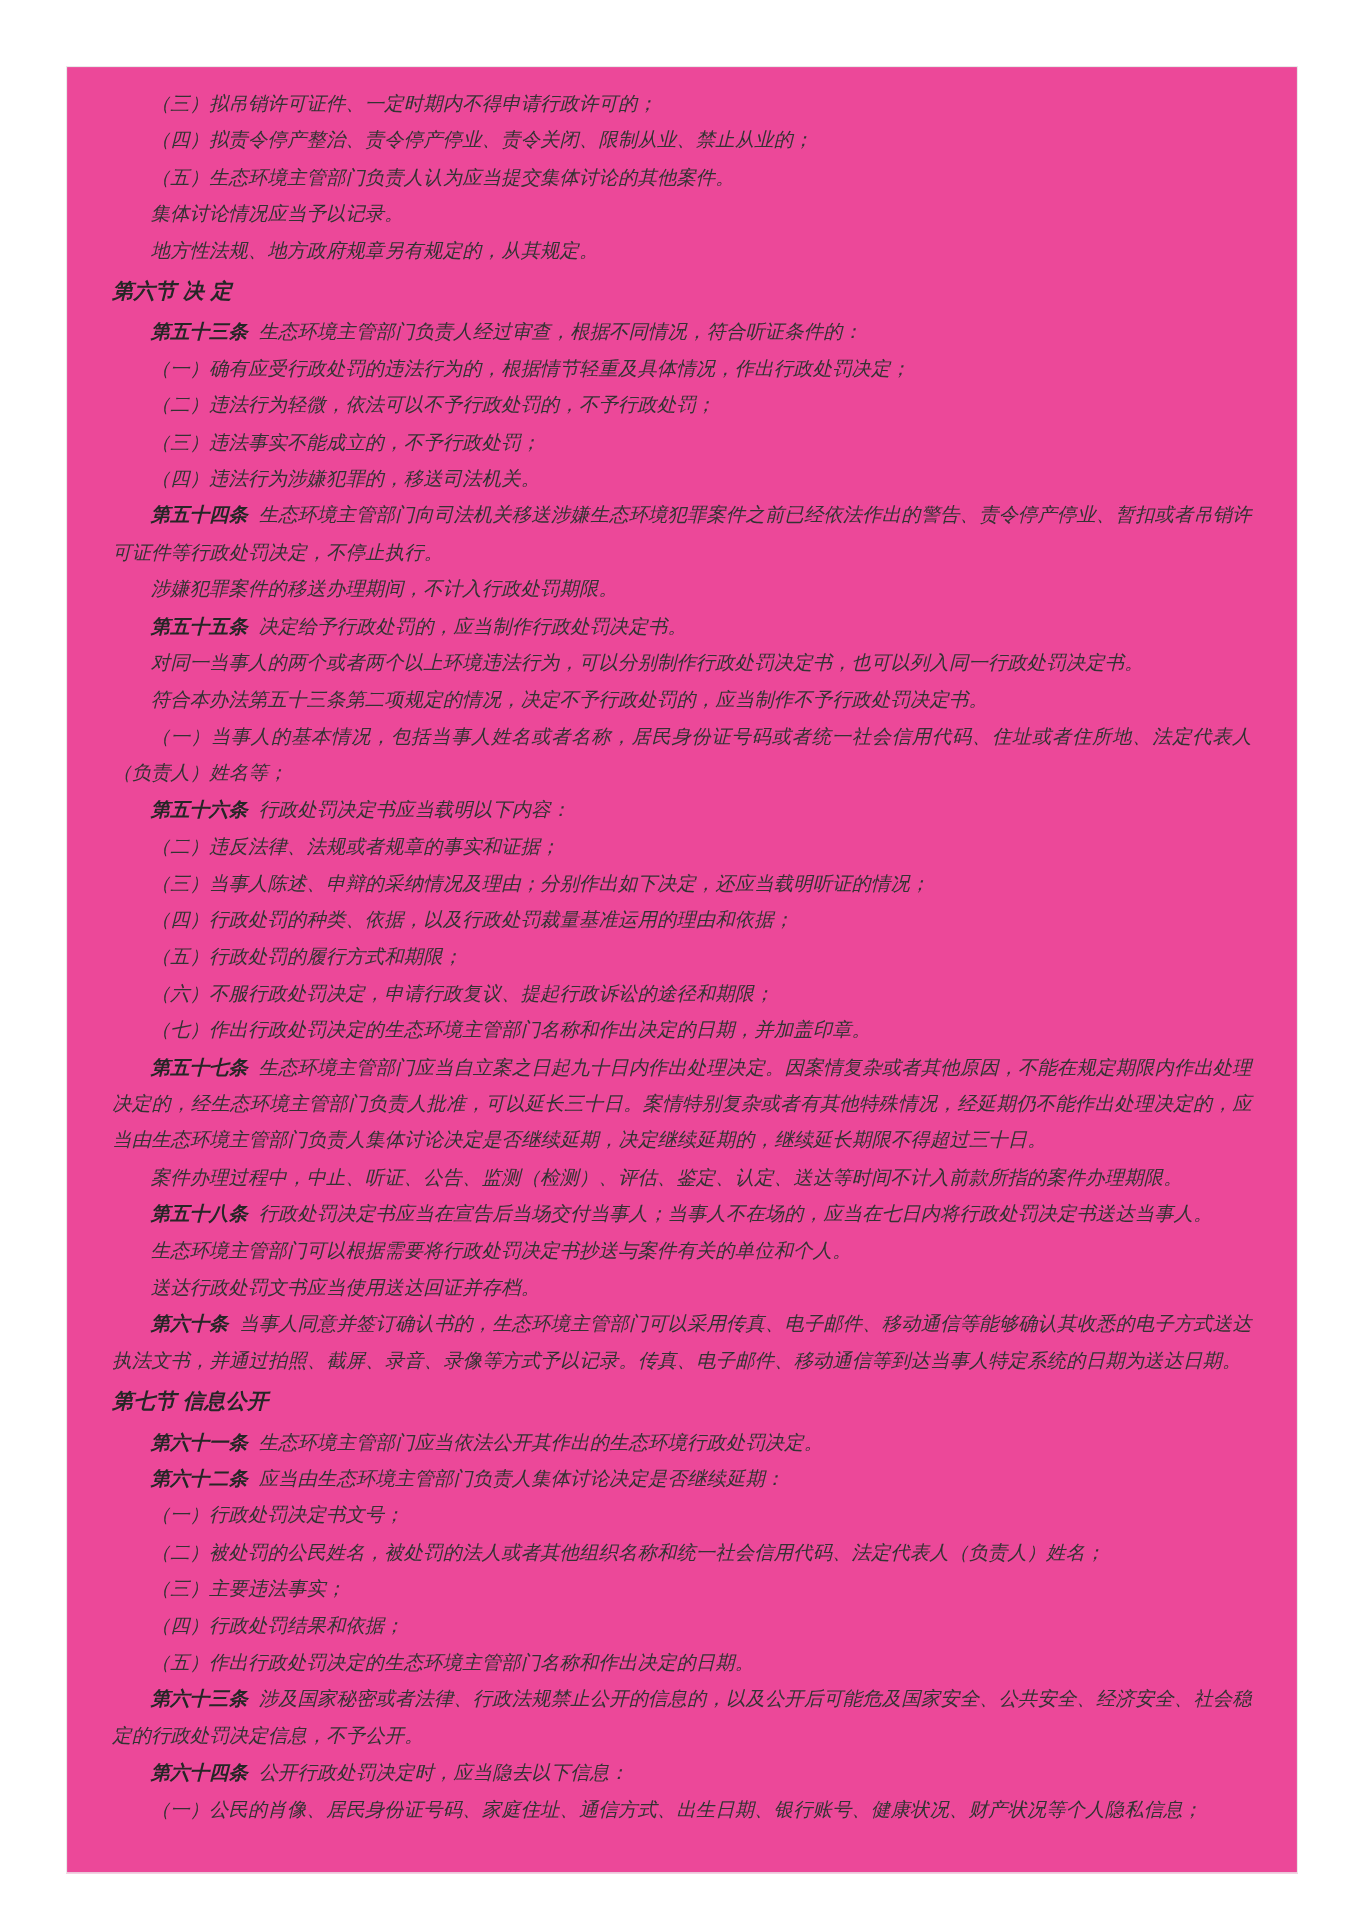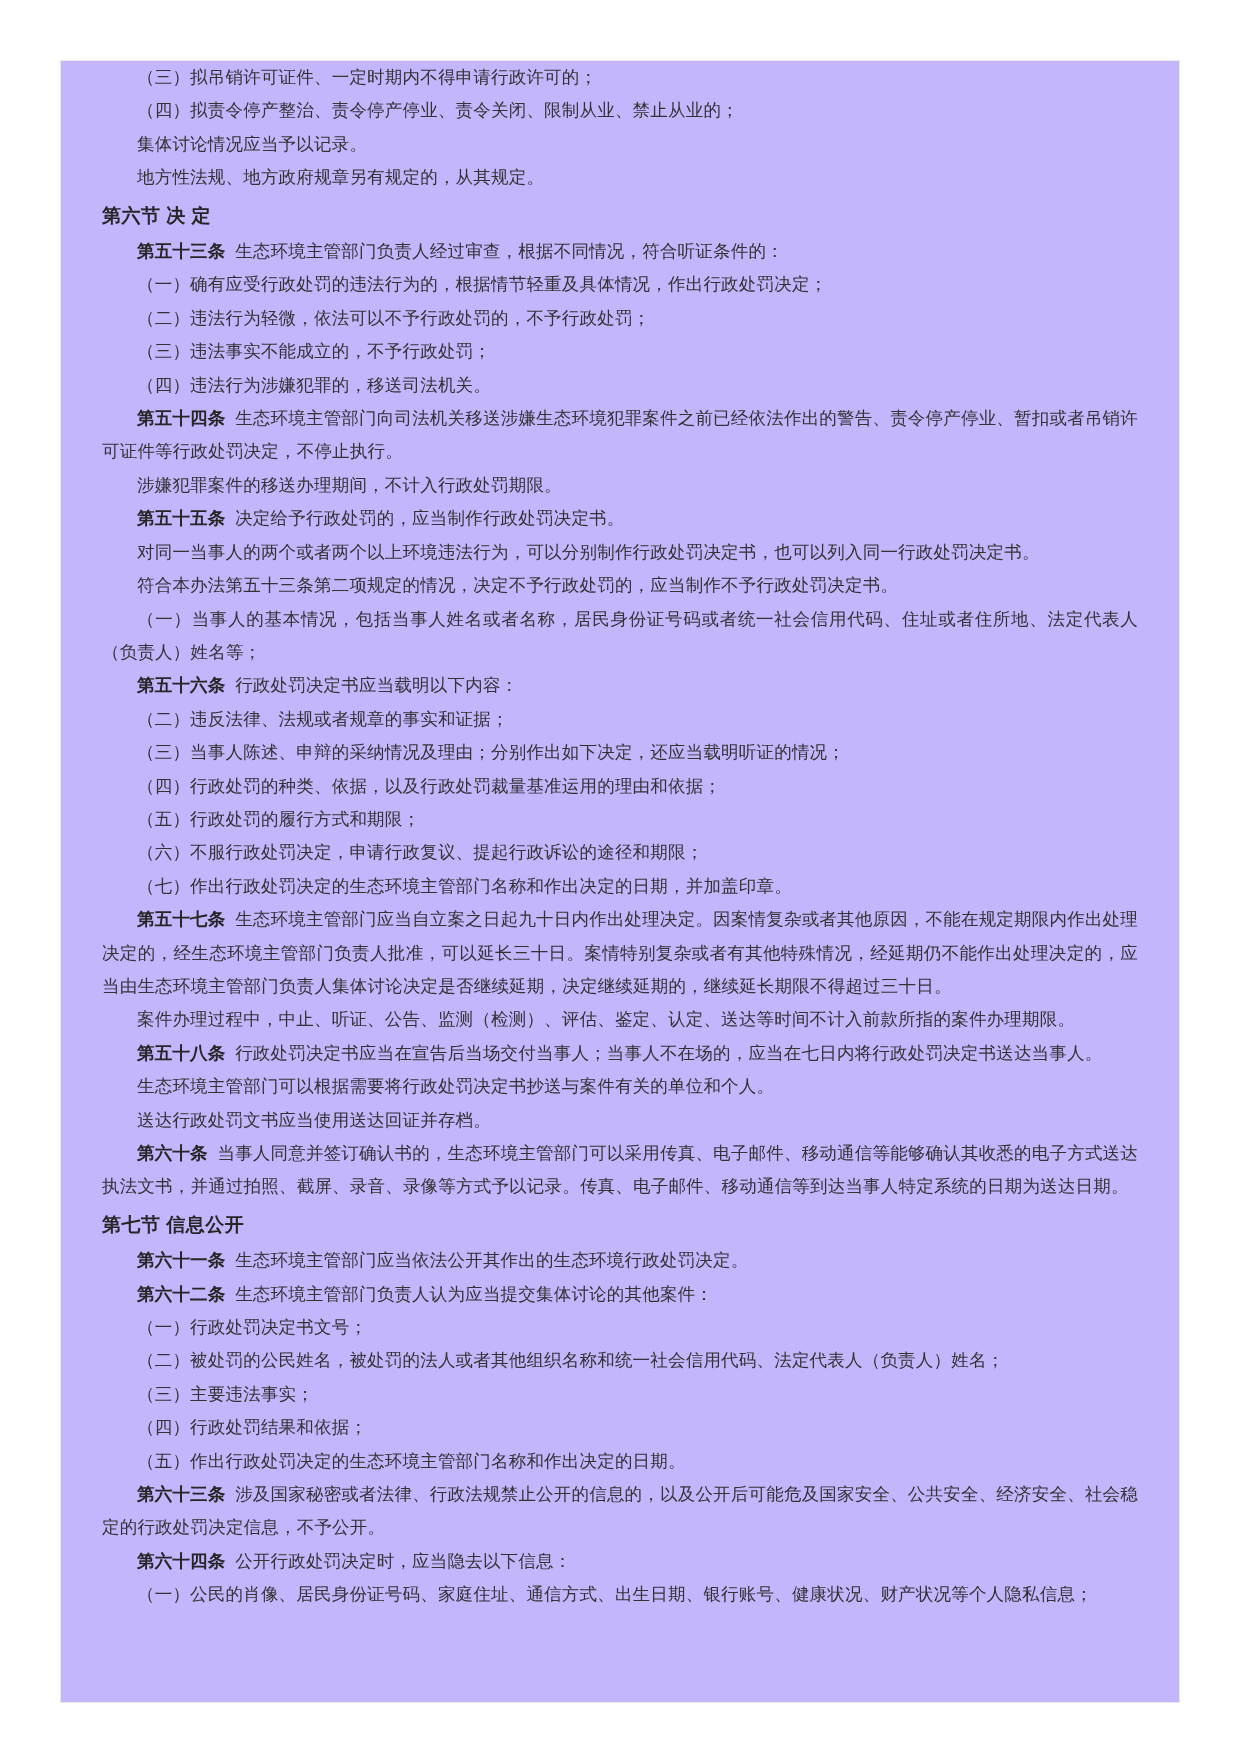--- a/index.html
+++ b/index.html
@@ -15,24 +15,25 @@
     overflow: hidden;
     background: #ffffff;
   }
   .page {
     position: absolute;
     left: 60px;
     top: 60px;
     width: 1120px;
     height: 1643px;
     box-sizing: border-box;
-    background: #c4b5fd;
+    background: #ec4899;
     border: 1px solid #e9e9e9;
-    padding: 0 41px;
+    padding: 17px 41px;
     overflow: hidden;
+    font-style: italic;
   }
   .para {
     margin: 0;
     font-size: 17.5px;
     line-height: 33.4px;
     color: #333333;
     text-indent: 2em;
     text-align: justify;
     font-weight: normal;
     letter-spacing: 0.2px;
@@ -53,20 +54,21 @@
   }
 </style>
 </head>
 <body>
 
 <div class="viewport">
   <div class="page">
     <div>
         <p class="para"><span>（三）拟吊销许可证件、一定时期内不得申请行政许可的；</span></p>
         <p class="para"><span>（四）拟责令停产整治、责令停产停业、责令关闭、限制从业、禁止从业的；</span></p>
+        <p class="para"><span>（五）生态环境主管部门负责人认为应当提交集体讨论的其他案件。</span></p>
         <p class="para"><span>集体讨论情况应当予以记录。</span></p>
         <p class="para"><span>地方性法规、地方政府规章另有规定的，从其规定。</span></p>
         <h3 class="heading">第六节 决 定</h3>
         <p class="para"><b class="label">第五十三条</b><span>生态环境主管部门负责人经过审查，根据不同情况，符合听证条件的：</span></p>
         <p class="para"><span>（一）确有应受行政处罚的违法行为的，根据情节轻重及具体情况，作出行政处罚决定；</span></p>
         <p class="para"><span>（二）违法行为轻微，依法可以不予行政处罚的，不予行政处罚；</span></p>
         <p class="para"><span>（三）违法事实不能成立的，不予行政处罚；</span></p>
         <p class="para"><span>（四）违法行为涉嫌犯罪的，移送司法机关。</span></p>
         <p class="para"><b class="label">第五十四条</b><span>生态环境主管部门向司法机关移送涉嫌生态环境犯罪案件之前已经依法作出的警告、责令停产停业、暂扣或者吊销许可证件等行政处罚决定，不停止执行。</span></p>
         <p class="para"><span>涉嫌犯罪案件的移送办理期间，不计入行政处罚期限。</span></p>
@@ -82,21 +84,21 @@
         <p class="para"><span>（六）不服行政处罚决定，申请行政复议、提起行政诉讼的途径和期限；</span></p>
         <p class="para"><span>（七）作出行政处罚决定的生态环境主管部门名称和作出决定的日期，并加盖印章。</span></p>
         <p class="para"><b class="label">第五十七条</b><span>生态环境主管部门应当自立案之日起九十日内作出处理决定。因案情复杂或者其他原因，不能在规定期限内作出处理决定的，经生态环境主管部门负责人批准，可以延长三十日。案情特别复杂或者有其他特殊情况，经延期仍不能作出处理决定的，应当由生态环境主管部门负责人集体讨论决定是否继续延期，决定继续延期的，继续延长期限不得超过三十日。</span></p>
         <p class="para"><span>案件办理过程中，中止、听证、公告、监测（检测）、评估、鉴定、认定、送达等时间不计入前款所指的案件办理期限。</span></p>
         <p class="para"><b class="label">第五十八条</b><span>行政处罚决定书应当在宣告后当场交付当事人；当事人不在场的，应当在七日内将行政处罚决定书送达当事人。</span></p>
         <p class="para"><span>生态环境主管部门可以根据需要将行政处罚决定书抄送与案件有关的单位和个人。</span></p>
         <p class="para"><span>送达行政处罚文书应当使用送达回证并存档。</span></p>
         <p class="para"><b class="label">第六十条</b><span>当事人同意并签订确认书的，生态环境主管部门可以采用传真、电子邮件、移动通信等能够确认其收悉的电子方式送达执法文书，并通过拍照、截屏、录音、录像等方式予以记录。传真、电子邮件、移动通信等到达当事人特定系统的日期为送达日期。</span></p>
         <h3 class="heading">第七节 信息公开</h3>
         <p class="para"><b class="label">第六十一条</b><span>生态环境主管部门应当依法公开其作出的生态环境行政处罚决定。</span></p>
-        <p class="para"><b class="label">第六十二条</b><span>生态环境主管部门负责人认为应当提交集体讨论的其他案件：</span></p>
+        <p class="para"><b class="label">第六十二条</b><span>应当由生态环境主管部门负责人集体讨论决定是否继续延期：</span></p>
         <p class="para"><span>（一）行政处罚决定书文号；</span></p>
         <p class="para"><span>（二）被处罚的公民姓名，被处罚的法人或者其他组织名称和统一社会信用代码、法定代表人（负责人）姓名；</span></p>
         <p class="para"><span>（三）主要违法事实；</span></p>
         <p class="para"><span>（四）行政处罚结果和依据；</span></p>
         <p class="para"><span>（五）作出行政处罚决定的生态环境主管部门名称和作出决定的日期。</span></p>
         <p class="para"><b class="label">第六十三条</b><span>涉及国家秘密或者法律、行政法规禁止公开的信息的，以及公开后可能危及国家安全、公共安全、经济安全、社会稳定的行政处罚决定信息，不予公开。</span></p>
         <p class="para"><b class="label">第六十四条</b><span>公开行政处罚决定时，应当隐去以下信息：</span></p>
         <p class="para"><span>（一）公民的肖像、居民身份证号码、家庭住址、通信方式、出生日期、银行账号、健康状况、财产状况等个人隐私信息；</span></p>
       </div>
   </div>

